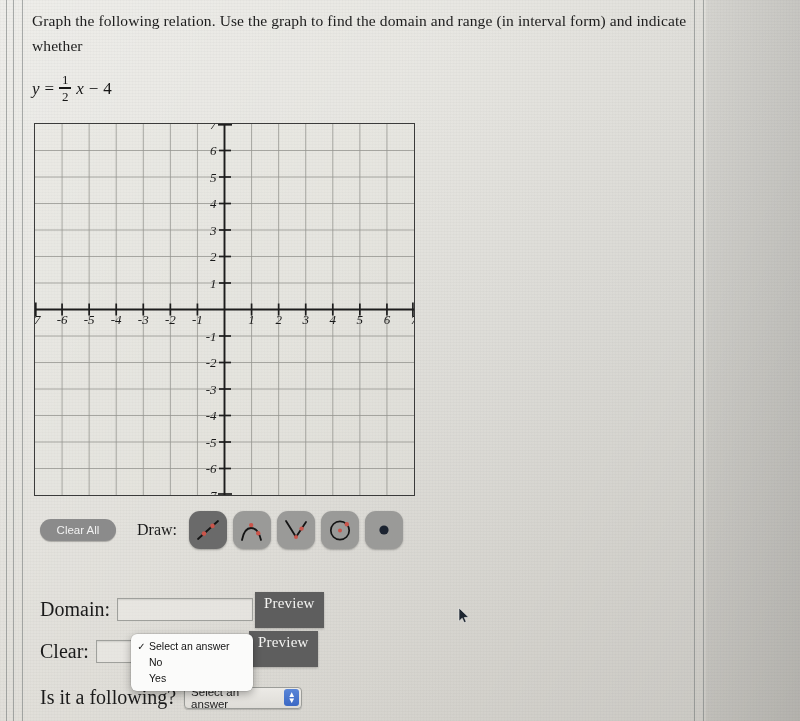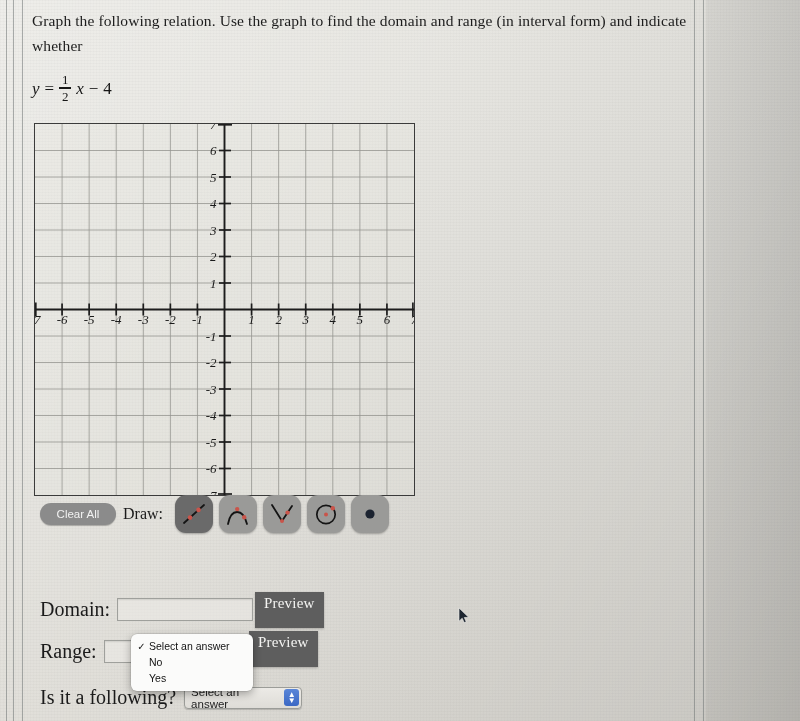--- a/index.html
+++ b/index.html
@@ -42,28 +42,28 @@
   .eq .frac .num{padding:0 2px;}
   .eq .frac .bar{width:12px;height:1.4px;background:#161616;margin:1px 0;}
   .eq .op{font-style:normal;}
 
   
   #graph{position:absolute;left:34px;top:123px;width:379px;height:371px;
          border:1.4px solid #3b3b3b;background:rgba(231,230,225,.25);}
   #graph svg{display:block;}
 
   
-  .toolbar{position:absolute;left:40px;top:496px;height:36px;display:flex;align-items:center;}
+  .toolbar{position:absolute;left:40px;top:512px;height:36px;display:flex;align-items:center;}
   .clear-all{
     width:76px;height:22px;border-radius:11px;background:#8b8b8b;
     color:#f2f2f2;font-family:"Liberation Sans",sans-serif;font-size:11.5px;
     display:flex;align-items:center;justify-content:center;
     box-shadow:0 1px 1px rgba(0,0,0,.25);
   }
-  .draw-label{margin-left:7px;font-size:16px;color:#1b1b1b;}
+  .draw-label{margin-left:21px;font-size:16px;color:#1b1b1b;}
   .tools{display:flex;align-items:center;gap:6px;margin-left:12px;}
   .tool{width:38px;height:38px;border-radius:11px;background:#9a9a98;
         display:flex;align-items:center;justify-content:center;
         box-shadow:0 1px 2px rgba(0,0,0,.28);}
   .tool.sel{background:#6a6a6a;}
 
   
   .row{position:absolute;display:flex;align-items:center;}
   .flabel{font-size:20px;color:#1b1b1b;}
   .tfield{
@@ -285,21 +285,21 @@
     </div>
   </div>
 
   <div class="row" style="left:40px;top:598px;">
     <span class="flabel">Domain:</span>
     <input class="tfield" style="width: 130px; margin-left: 7px;" type="text" value="">
   </div>
   <div class="preview-btn" style="position:absolute;left:255px;top:592px;">Preview</div>
 
   <div class="row" style="left:40px;top:640px;">
-    <span class="flabel">Range:</span>
+    <span class="flabel">Clear:</span>
     <input class="tfield" style="width: 130px; margin-left: 7px;" type="text" value="">
   </div>
   <div class="preview-btn" style="position:absolute;left:249px;top:631px;">Preview</div>
 
   <div class="row" style="left:40px;top:686px;">
     <span class="flabel">Is it a following?</span>
     <div class="select-box" style="margin-left:8px;width:108px;">
       <span>Select an answer</span>
       <span class="stepper">
         <span>▲</span>

